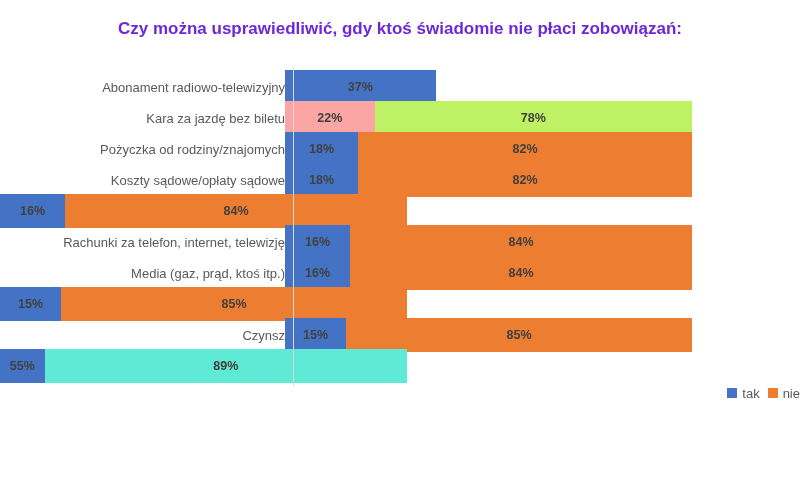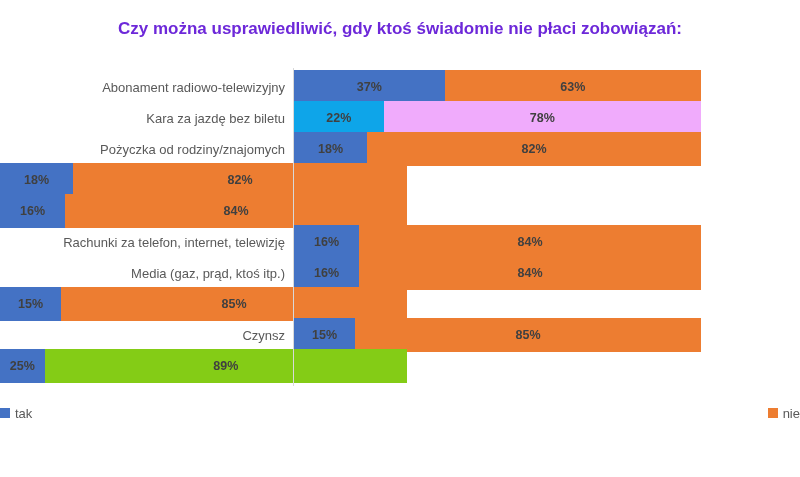--- a/index.html
+++ b/index.html
@@ -38,21 +38,20 @@
   }
   .chart-row {
     display: flex;
     align-items: center;
     height: 31px;
   }
   .category-label {
     width: 285px;
     flex: 0 0 285px;
     text-align: right;
-    padding-right: 9px;
     font-size: 13px;
     color: #595959;
     white-space: nowrap;
   }
   .bar-track {
     width: 407px;
     flex: 0 0 407px;
     height: 34px;
     display: flex;
   }
@@ -64,24 +63,24 @@
     overflow: hidden;
   }
   .segment-value {
     font-size: 12.5px;
     font-weight: bold;
     color: #404040;
     white-space: nowrap;
   }
   .legend {
     display: flex;
-    justify-content: space-between;
-    align-items: center;
-    gap: 20px;
-    margin-top: 24px;
+    justify-content: flex-end;
+    align-items: center;
+    gap: 8px;
+    margin-top: 4px;
   }
   .legend-item {
     display: flex;
     align-items: center;
     gap: 5px;
   }
   .legend-swatch {
     width: 10px;
     height: 10px;
     display: inline-block;
@@ -100,51 +99,49 @@
 
   <div class="plot-area">
     <div class="axis-line"></div>
     <div id="rows-container">
   <div class="chart-row">
     <div class="category-label">Abonament radiowo-telewizyjny</div>
     <div class="bar-track">
             <div class="bar-segment" style="width: 37%; background: rgb(68, 114, 196);">
               <span class="segment-value">37%</span>
             </div>
-            <div class="bar-segment" style="width: 63%; background: rgb(237, 125, 49);">
-              <span class="segment-value">63%</span>
-            </div>
           </div>
   </div>
 
   <div class="chart-row">
     <div class="category-label">Kara za jazdę bez biletu</div>
     <div class="bar-track">
-            <div class="bar-segment" style="width: 22%; background: #0ea5e9;">
+            <div class="bar-segment" style="width: 22%; background: #fca5a5;">
               <span class="segment-value">22%</span>
             </div>
-            <div class="bar-segment" style="width: 78%; background: #f0abfc;">
+            <div class="bar-segment" style="width: 78%; background: #bef264;">
               <span class="segment-value">78%</span>
             </div>
           </div>
   </div>
 
   <div class="chart-row">
     <div class="category-label">Pożyczka od rodziny/znajomych</div>
     <div class="bar-track">
             <div class="bar-segment" style="width: 18%; background: rgb(68, 114, 196);">
               <span class="segment-value">18%</span>
             </div>
             <div class="bar-segment" style="width: 82%; background: rgb(237, 125, 49);">
               <span class="segment-value">82%</span>
             </div>
           </div>
   </div>
 
   <div class="chart-row">
+    <div class="category-label">Koszty sądowe/opłaty sądowe</div>
     <div class="bar-track">
             <div class="bar-segment" style="width: 18%; background: rgb(68, 114, 196);">
               <span class="segment-value">18%</span>
             </div>
             <div class="bar-segment" style="width: 82%; background: rgb(237, 125, 49);">
               <span class="segment-value">82%</span>
             </div>
           </div>
   </div>
 
@@ -202,23 +199,23 @@
             </div>
             <div class="bar-segment" style="width: 85%; background: rgb(237, 125, 49);">
               <span class="segment-value">85%</span>
             </div>
           </div>
   </div>
 
   <div class="chart-row">
     <div class="bar-track">
             <div class="bar-segment" style="width: 11%; background: rgb(68, 114, 196);">
-              <span class="segment-value">25%</span>
-            </div>
-            <div class="bar-segment" style="width: 89%; background: #84cc16;">
+              <span class="segment-value">55%</span>
+            </div>
+            <div class="bar-segment" style="width: 89%; background: #5eead4;">
               <span class="segment-value">89%</span>
             </div>
           </div>
   </div>
 </div>
   </div>
 
   <div class="legend" id="legend">
       <div class="legend-item">
         <span class="legend-swatch" style="background: rgb(68, 114, 196);"></span>

